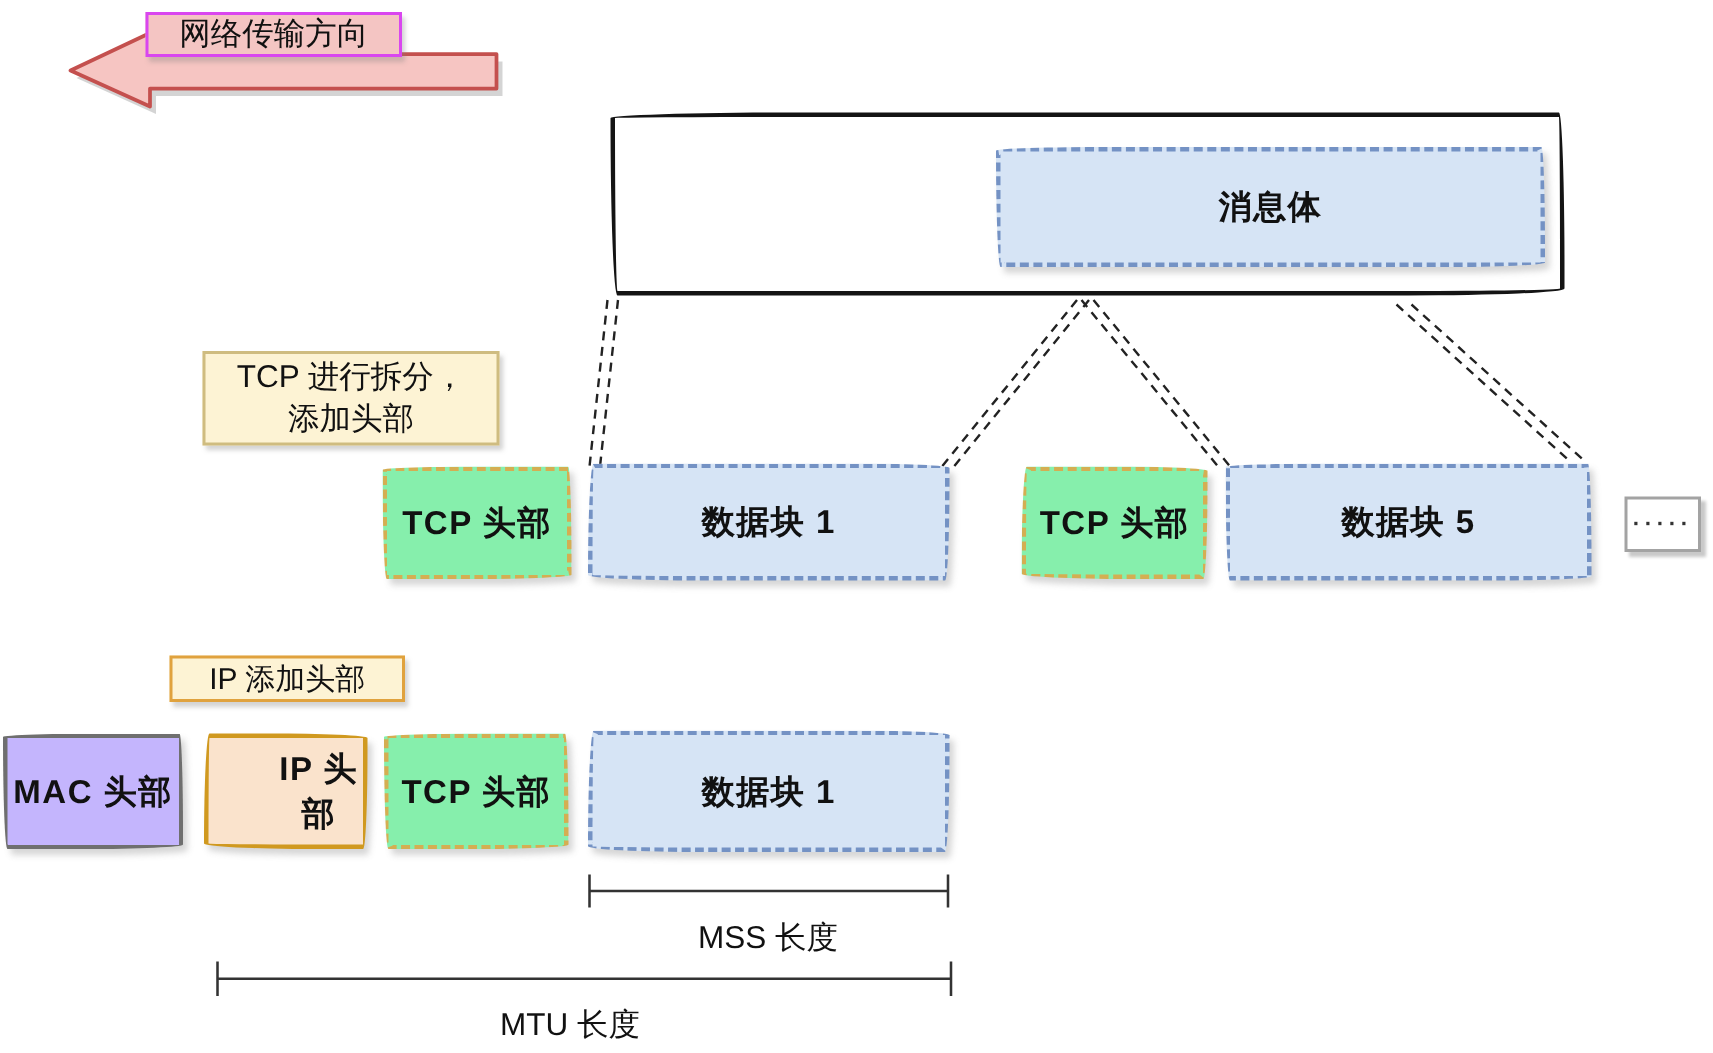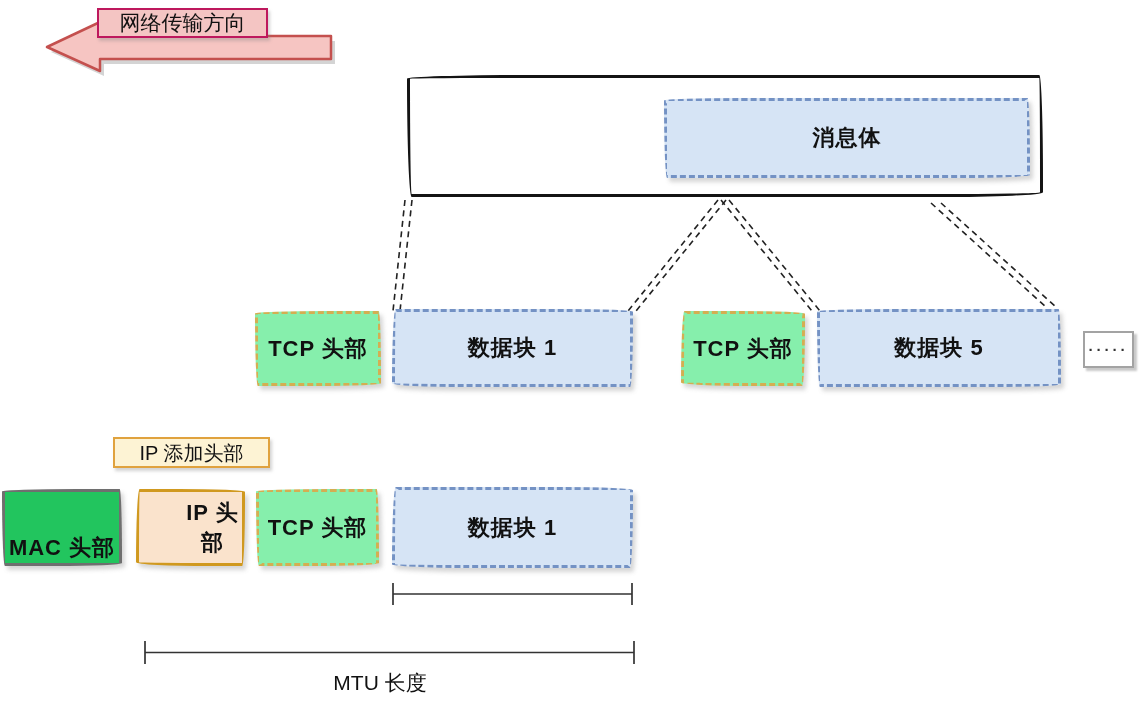--- a/index.html
+++ b/index.html
@@ -6,34 +6,34 @@
   .canvas{
     position:relative;width:1142px;height:702px;overflow:hidden;
     background:#ffffff;
     font-family:"Liberation Sans","DejaVu Sans",sans-serif;
     color:#111;
   }
   .overlay{position:absolute;left:0;top:0;width:1142px;height:702px;z-index:0;}
   .abs{position:absolute;box-sizing:border-box;display:flex;align-items:center;justify-content:center;text-align:center;z-index:1;}
   
   .tag{font-size:20px;font-weight:400;line-height:1.3;box-shadow:2px 3px 3px rgba(130,130,130,.35);}
-  .tag-pink{background:#f4c5c3;border:2px solid #be185d;}
+  .tag-pink{background:#f4c5c3;border:2px solid #d946ef;}
   .tag-blue{background:#d9e5f4;border:2px solid #8ba6ca;}
   .tag-yellow{background:#fdf3d4;border:2px solid #cfbc80;}
   .tag-orange{background:#fdf3d4;border:2px solid #e0a23e;}
   
   .sketch{border-radius:255px 8px 225px 10px / 8px 225px 10px 255px;}
   .sketch2{border-radius:10px 180px 8px 200px / 200px 8px 180px 10px;}
   
   .bigbox{background:#ffffff;border:3.5px solid #141414;z-index:1;}
   .box{font-weight:700;font-size:22px;letter-spacing:1px;box-shadow:3px 4px 4px rgba(120,120,120,.3);}
   .box-blue{background:#d6e4f5;border:3.5px dashed #7492c4;}
   .box-yellow{background:#86efac;border:3.5px dashed #d4ae52;}
   .box-peach{background:#fae3cc;border:3.5px solid #d0991f;}
-  .box-gray{background:#22c55e;border:3px solid #6f6f6f;align-items:flex-end;}
+  .box-gray{background:#c4b5fd;border:3px solid #6f6f6f;}
   .dots{background:#ffffff;border:2px solid #a3a3a3;box-shadow:3px 3px 2px #c9c9c9;
         font-size:15px;font-weight:700;letter-spacing:3px;color:#333;}
   .ruler-label{font-size:21px;font-weight:400;}
 </style>
 </head>
 <body>
 
 <div class="canvas">
 
   <svg class="overlay" width="1142" height="702" viewBox="0 0 1142 702">
@@ -71,20 +71,24 @@
     <span>网络传输方向</span>
   </div>
 
 
   <div class="abs bigbox sketch" style="left:407px;top:75px;width:636px;height:122px;"></div>
 
   <div class="abs box box-blue sketch" style="left:664px;top:98px;width:366px;height:80px;">
     <span>消息体</span>
   </div>
 
+  <div class="abs tag tag-yellow" style="left:135px;top:234px;width:198px;height:63px;font-size:21px;flex-direction:column;">
+    <span>TCP 进行拆分，</span>
+    <span>添加头部</span>
+  </div>
 
   <div class="abs box box-yellow sketch" style="left:255px;top:311px;width:126px;height:75px;">
     <span>TCP 头部</span>
   </div>
   <div class="abs box box-blue sketch2" style="left:392px;top:309px;width:241px;height:78px;">
     <span>数据块 1</span>
   </div>
   <div class="abs box box-yellow sketch2" style="left:681px;top:311px;width:124px;height:75px;">
     <span>TCP 头部</span>
   </div>
@@ -105,17 +109,20 @@
   <div class="abs box box-peach sketch2" style="left:136px;top:489px;width:109px;height:77px;padding-left:44px;">
     <span>IP 头部</span>
   </div>
   <div class="abs box box-yellow sketch" style="left:256px;top:489px;width:123px;height:77px;">
     <span>TCP 头部</span>
   </div>
   <div class="abs box box-blue sketch2" style="left:392px;top:487px;width:241px;height:81px;">
     <span>数据块 1</span>
   </div>
 
+  <div class="abs ruler-label" style="left:412px;top:610px;width:200px;height:30px;">
+    <span>MSS 长度</span>
+  </div>
   <div class="abs ruler-label" style="left:280px;top:668px;width:200px;height:30px;">
     <span>MTU 长度</span>
   </div>
 
 </div>
 
 </body></html>

